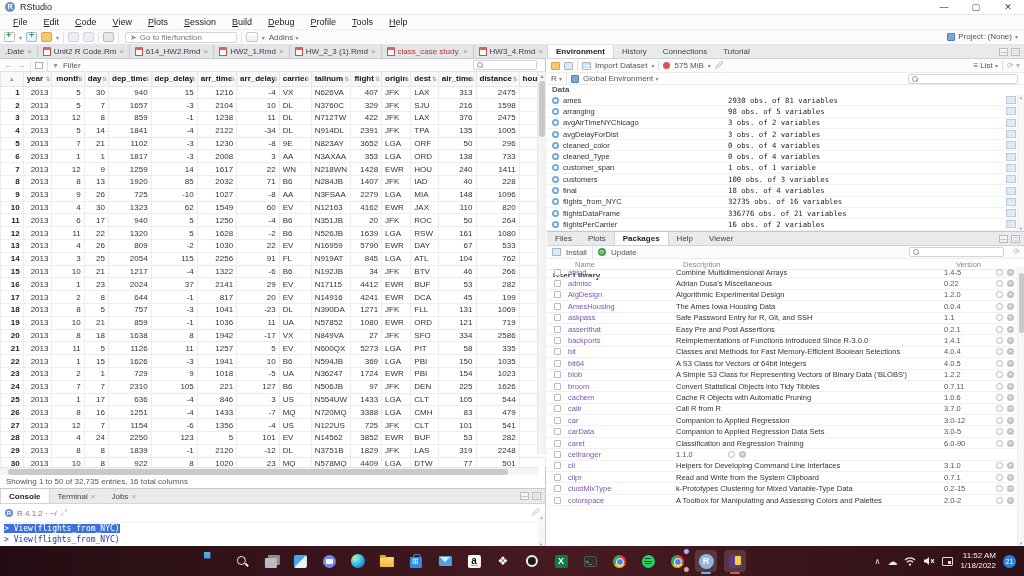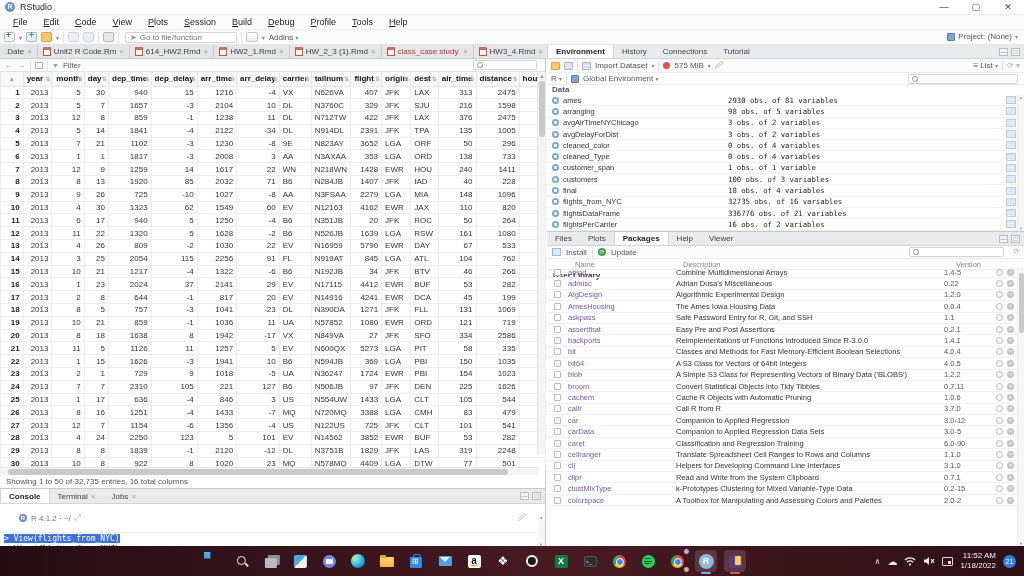--- a/index.html
+++ b/index.html
@@ -85,21 +85,21 @@
   .vscroll { position:absolute; top:13px; right:0; width:8px; height:382px; background:#f4f4f4; border-left:1px solid #e4e4e4; }
   .vscroll .up { width:8px; height:8px; font-size:5px; color:#888; text-align:center; line-height:8px; }
   .vscroll .thumb { position:absolute; top:9px; left:1px; width:6px; height:56px; background:#c9c9c9; border-radius:3px; }
   .hscroll { position:absolute; left:0; top:408px; width:538px; height:8px; background:#f4f4f4; border-top:1px solid #e4e4e4; }
   .hscroll .thumb { position:absolute; left:8px; top:1px; width:500px; height:6px; background:#c9c9c9; border-radius:3px; }
   .viewer-status { position:absolute; left:6px; top:418px; font-size:8px; color:#555; }
 
   
   .console-pane { position:absolute; top:488px; left:0; width:546px; height:58px; background:#fff; border-top:1px solid #c5c8cc; border-right:1px solid #c5c8cc; }
   .console-pane .ptabs { height:15px; }
-  .cver { height:29px; display:flex; align-items:center; gap:4px; padding:0 19px; border-bottom:1px solid #eee; font-size:8px; color:#777; }
+  .cver { height:19px; display:flex; align-items:center; gap:4px; padding:0 5px; border-bottom:1px solid #eee; font-size:8px; color:#777; }
   .cver .rico { width:8px; height:8px; border-radius:50%; background:#6a8fc7; color:#fff; font-size:6px; font-weight:bold; text-align:center; line-height:8px; }
   .cver .broom { margin-left:auto; color:#b5b5b5; font-size:8px; }
   #console-lines { padding:1px 4px 0 4px; font-family:"DejaVu Sans Mono",monospace; font-size:8px; line-height:10.5px; color:#1d35c9; }
   #console-lines .line.sel .txt { background:#3c71d9; color:#fff; }
   .cursorblk { display:inline-block; width:1px; height:8px; background:#222; vertical-align:middle; }
   .cscroll { position:absolute; right:0; top:26px; width:7px; height:32px; background:#f6f6f6; }
   .cscroll::before { content:"▲"; font-size:4px; color:#999; display:block; text-align:center; }
   .cscroll::after { content:"▼"; font-size:4px; color:#999; position:absolute; bottom:0; left:1px; }
 
   
@@ -1208,21 +1208,20 @@
           <span class="chk"></span>
           <span class="pname">caret</span>
           <span class="pdesc">Classification and Regression Training</span>
           <span class="pver">6.0-90</span>
           <span class="pweb"></span>
           <span class="px">×</span>
         </div>
         <div class="prow">
           <span class="chk"></span>
           <span class="pname">cellranger</span>
-          <span class="pdesc">Translate Spreadsheet Cell Ranges to Rows and Columns</span>
           <span class="pver">1.1.0</span>
           <span class="pweb"></span>
           <span class="px">×</span>
         </div>
         <div class="prow">
           <span class="chk"></span>
           <span class="pname">cli</span>
           <span class="pdesc">Helpers for Developing Command Line Interfaces</span>
           <span class="pver">3.1.0</span>
           <span class="pweb"></span>

